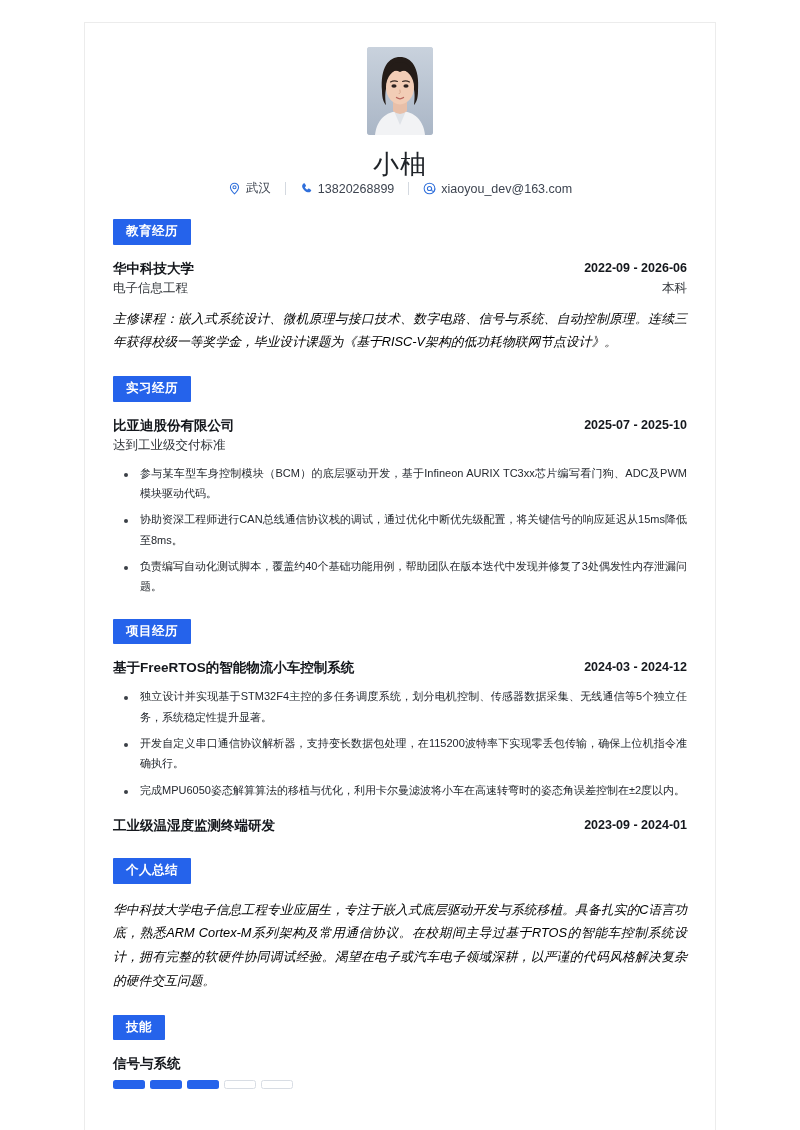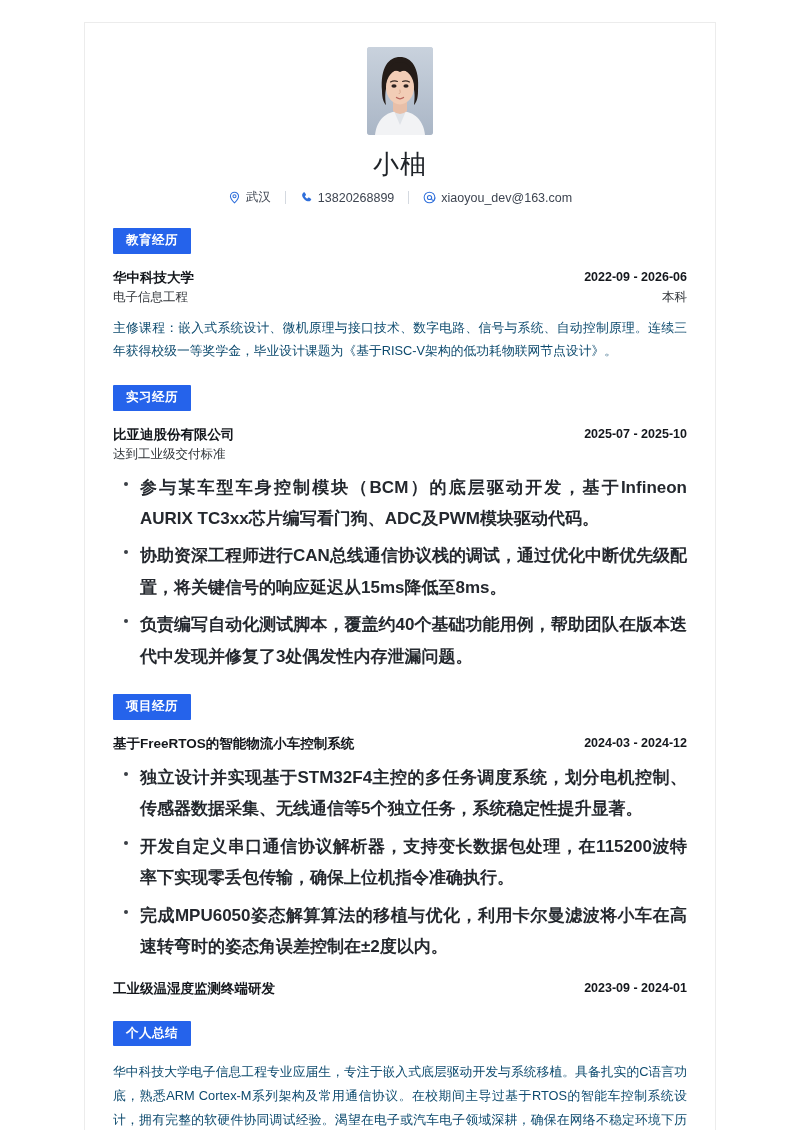--- a/index.html
+++ b/index.html
@@ -43,21 +43,20 @@
   .avatar svg { display: block; }
   .name {
     font-size: 26px;
     font-weight: 400;
     color: #1f2328;
     margin-top: 14px;
     letter-spacing: 1px;
     line-height: 1.2;
   }
   .contact {
-    margin-top: 9px;
     font-size: 12.5px;
     color: #3d4450;
     display: flex;
     justify-content: center;
     align-items: center;
     gap: 0;
   }
   .contact-item {
     display: inline-flex;
     align-items: center;
@@ -114,39 +113,39 @@
   .entry-subright {
     font-size: 12.5px;
     color: #2f3338;
     white-space: nowrap;
     padding-left: 16px;
   }
 
   .para {
     font-size: 12.8px;
     line-height: 1.85;
-    color: #0c4a6e;
+    color: #000000;
     margin-top: 9px;
     text-align: justify;
+    font-style: italic;
   }
 
   ul.bullets {
     list-style: none;
     margin: 8px 0 0 0;
     padding: 0;
   }
   ul.bullets li {
     position: relative;
     padding-left: 27px;
-    font-size: 17px;
+    font-size: 11px;
     line-height: 1.85;
     color: #24282e;
     margin-bottom: 6px;
     text-align: justify;
-    font-weight: bold;
   }
   ul.bullets li:before {
     content: "";
     position: absolute;
     left: 11px;
     top: 10px;
     width: 4px;
     height: 4px;
     border-radius: 50%;
     background: #3a3f46;
@@ -310,21 +309,21 @@
           <span class="entry-date">2023-09 - 2024-01</span>
         </div>
       </div>
 
     </div>
   </div>
 
   <div class="section">
     <span class="badge">个人总结</span>
     <div class="section-body">
-      <div class="para" style="margin-top:0">华中科技大学电子信息工程专业应届生，专注于嵌入式底层驱动开发与系统移植。具备扎实的C语言功底，熟悉ARM Cortex-M系列架构及常用通信协议。在校期间主导过基于RTOS的智能车控制系统设计，拥有完整的软硬件协同调试经验。渴望在电子或汽车电子领域深耕，确保在网络不稳定环境下历史数据不丢失。</div>
+      <div class="para" style="margin-top:0">华中科技大学电子信息工程专业应届生，专注于嵌入式底层驱动开发与系统移植。具备扎实的C语言功底，熟悉ARM Cortex-M系列架构及常用通信协议。在校期间主导过基于RTOS的智能车控制系统设计，拥有完整的软硬件协同调试经验。渴望在电子或汽车电子领域深耕，以严谨的代码风格解决复杂的硬件交互问题。</div>
     </div>
   </div>
 
   <div class="section">
     <span class="badge">技能</span>
     <div class="section-body">
 
       <div class="skill-block">
         <div class="skill-name">信号与系统</div>
         <div class="skill-bars">

